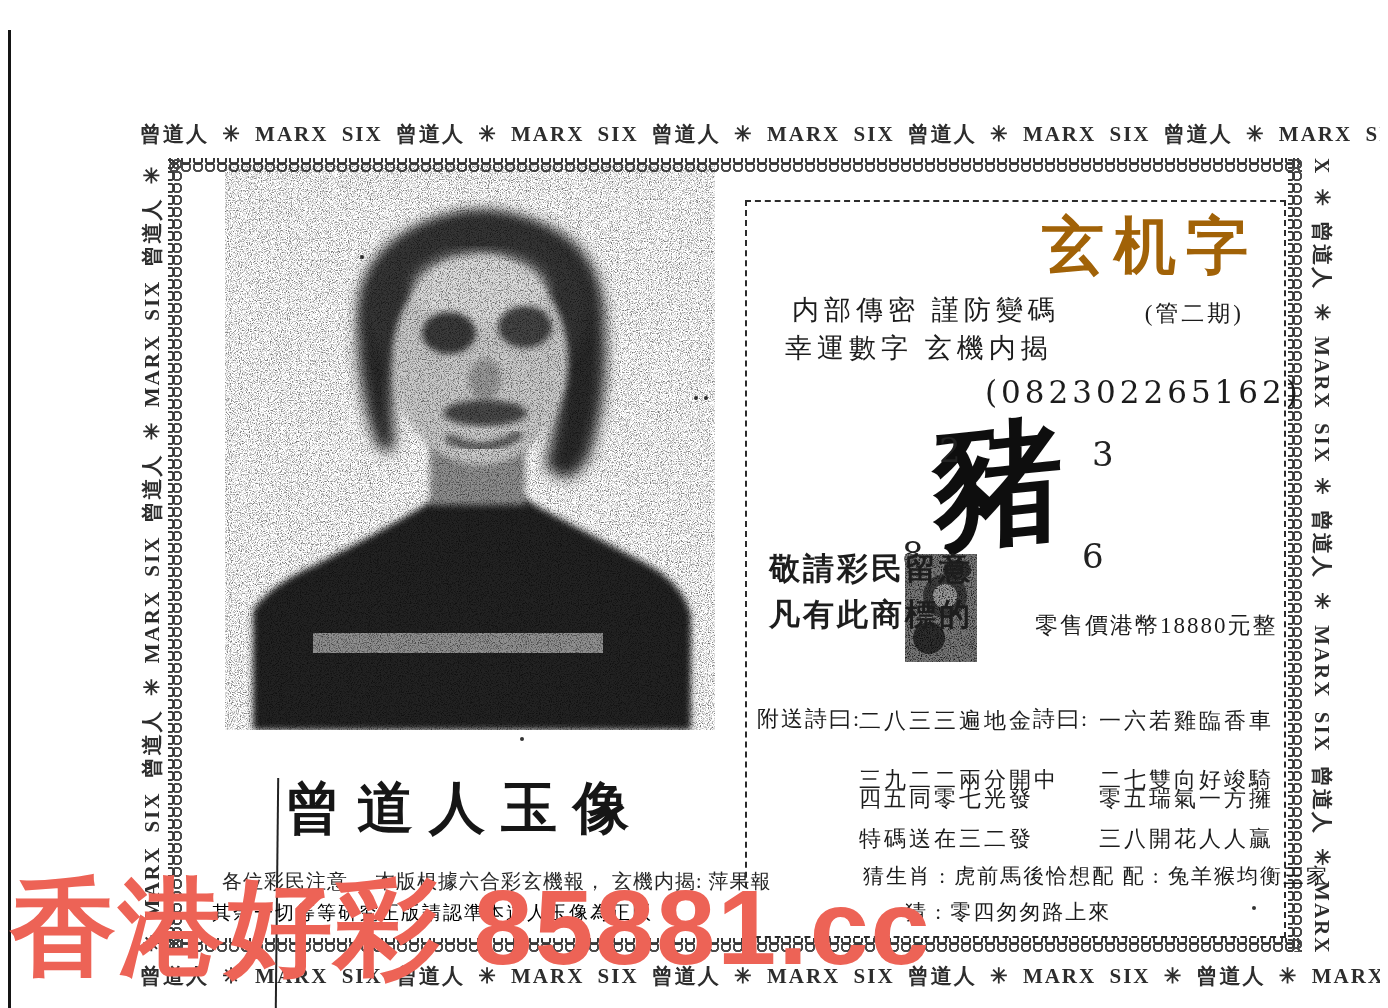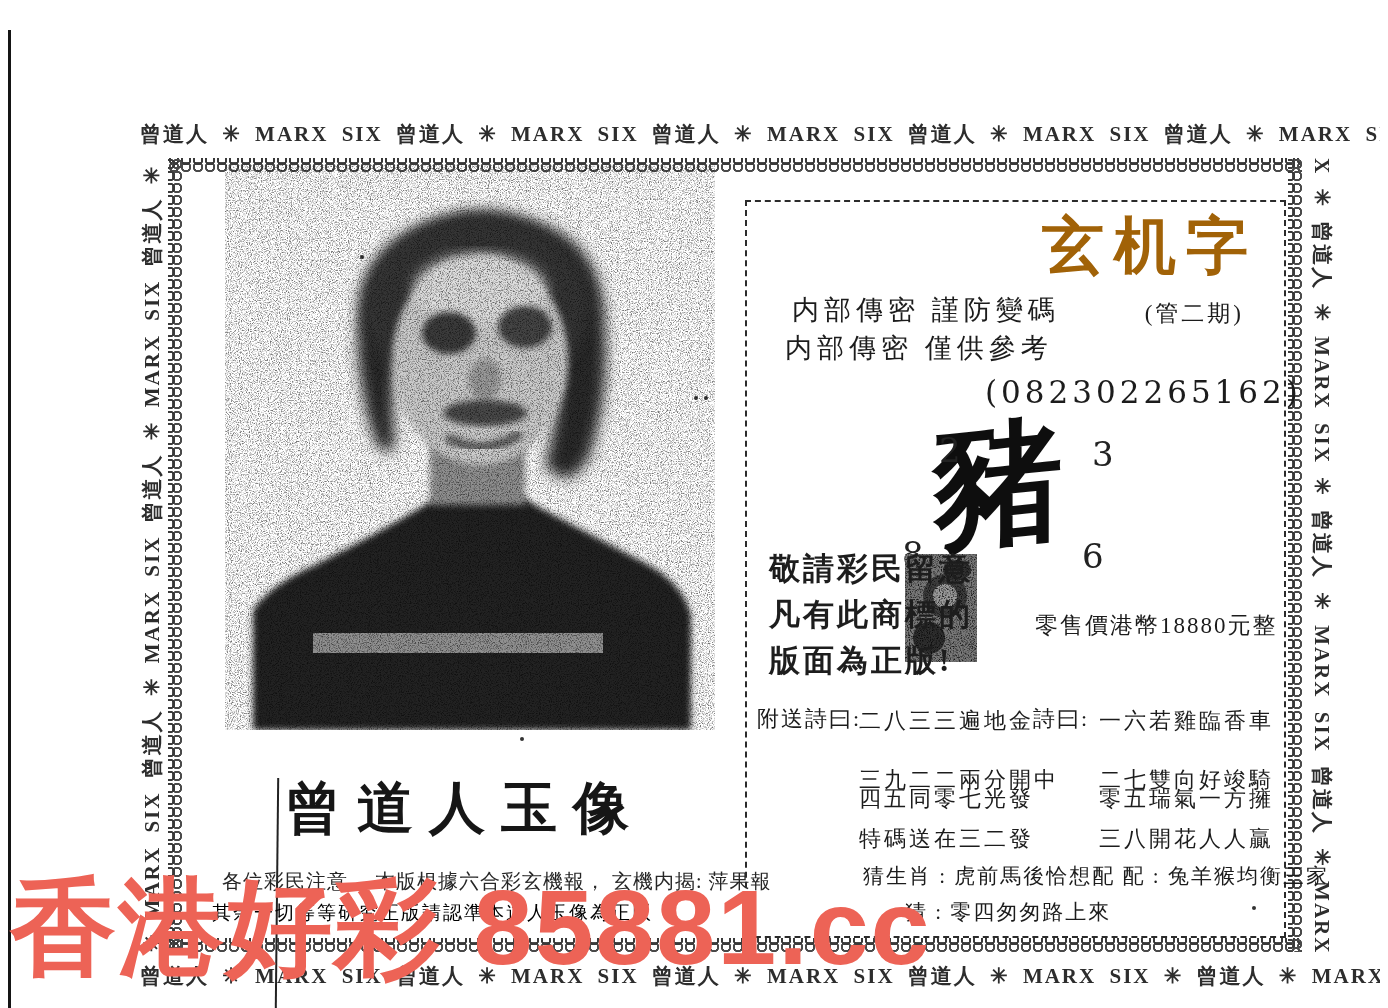--- a/index.html
+++ b/index.html
@@ -151,21 +151,21 @@
 
 <div class="abs photo-caption">曾道人玉像</div>
 
 <div class="abs notice1">各位彩民注意， 本版根據六合彩玄機報， 玄機内揭: 萍果報</div>
 <div class="abs notice2">其余一切等等研究正版請認準本道人玉像為正版</div>
 
 <div class="abs panel">
   <div class="abs panel-title">玄机字</div>
   <div class="abs panel-issue">(管二期)</div>
   <div class="abs secret1">内部傳密  謹防變碼</div>
-  <div class="abs secret2">内部傳密  僅供參考</div>
+  <div class="abs secret2">幸運數字  玄機内揭</div>
   <div class="abs phone">(082302265162)</div>
 
   <div class="abs bigchar">豬</div>
   <div class="abs num num-tl">2</div>
   <div class="abs num num-tr">3</div>
   <div class="abs num num-bl">8</div>
   <div class="abs num num-br">6</div>
 
   <div class="abs seal">
     <svg width="72" height="108" viewBox="0 0 72 108">
@@ -173,21 +173,20 @@
       <circle cx="40" cy="42" r="22" fill="#3d3d3d"></circle>
       <circle cx="40" cy="42" r="12" fill="#9a9a9a"></circle>
       <circle cx="24" cy="84" r="16" fill="#2e2e2e"></circle>
       <ellipse cx="52" cy="16" rx="14" ry="10" fill="#303030"></ellipse>
       <rect x="0" y="0" width="72" height="108" filter="url(#grain)" opacity="0.8"></rect>
     </svg>
   </div>
 
   <div class="abs tm tm1">敬請彩民留意</div>
   <div class="abs tm tm2">凡有此商標的</div>
-  <div class="abs tm tm3">版面為正版!</div>
 
   <div class="abs price">零售價港幣18880元整</div>
 
   <div class="abs poem-label-left">附送詩曰:</div>
   <div class="abs poem-left-line p-l0">二八三三遍地金</div>
   <div class="abs poem-left-line p-l1">三九二二兩分開中</div>
   <div class="abs poem-left-line p-l2">四五同零七光發</div>
   <div class="abs poem-left-line p-l3">特碼送在三二發</div>
 
   <div class="abs poem-label-right">詩曰:</div>

